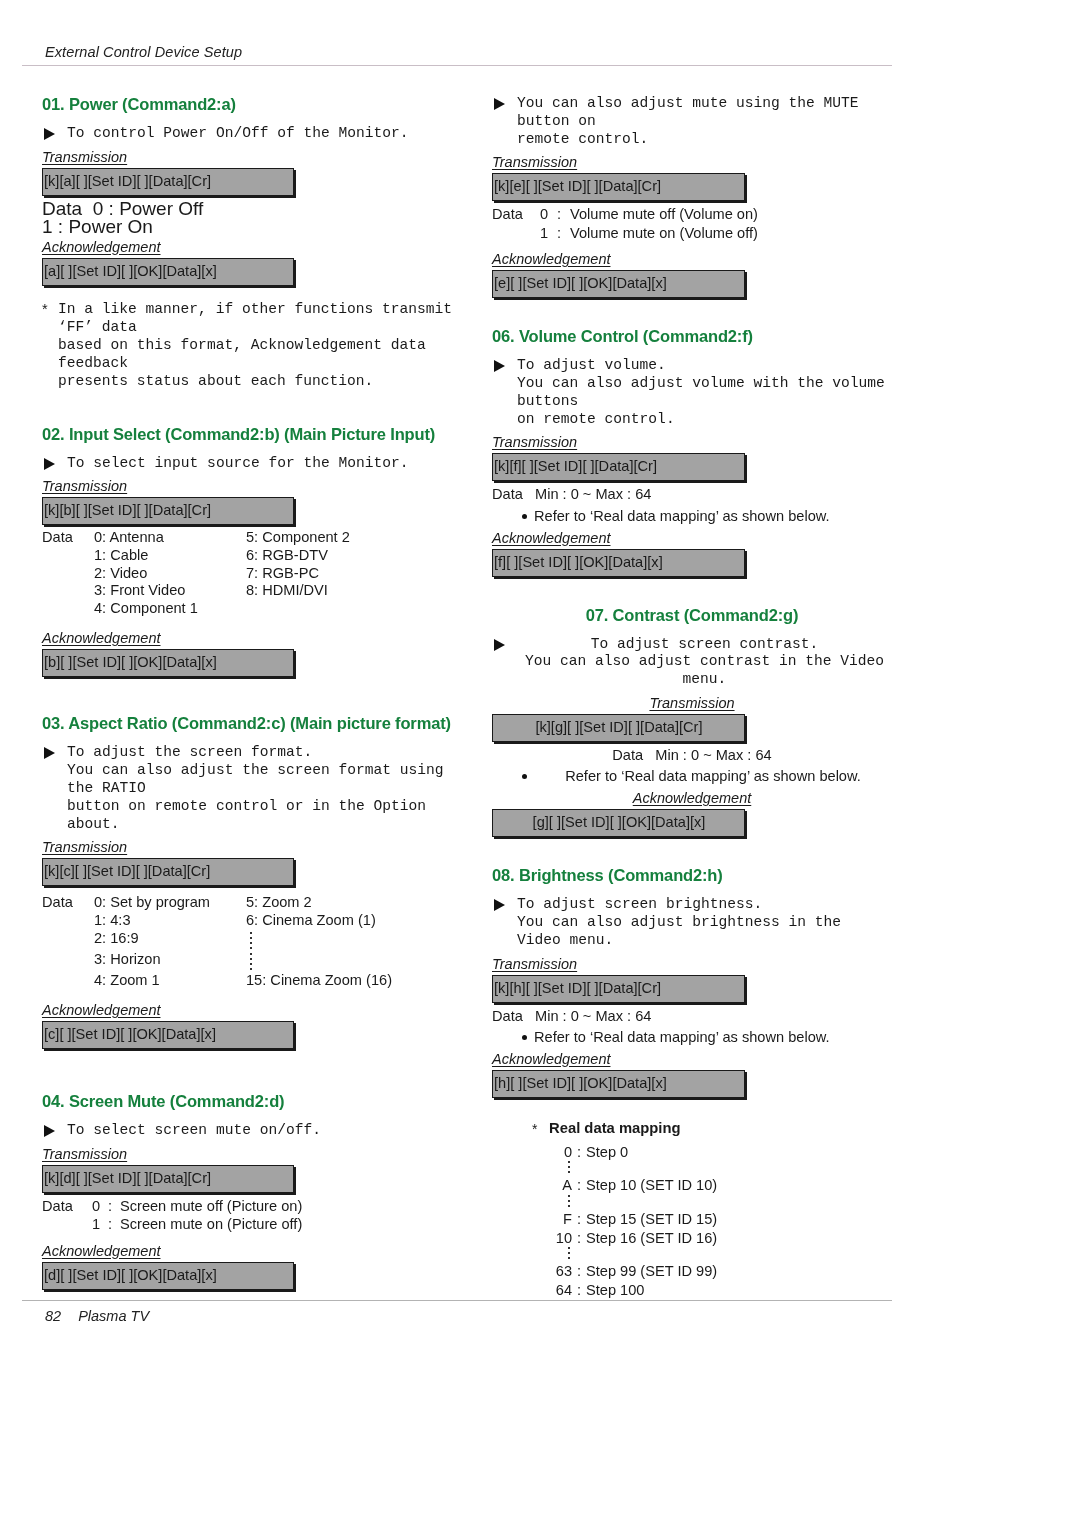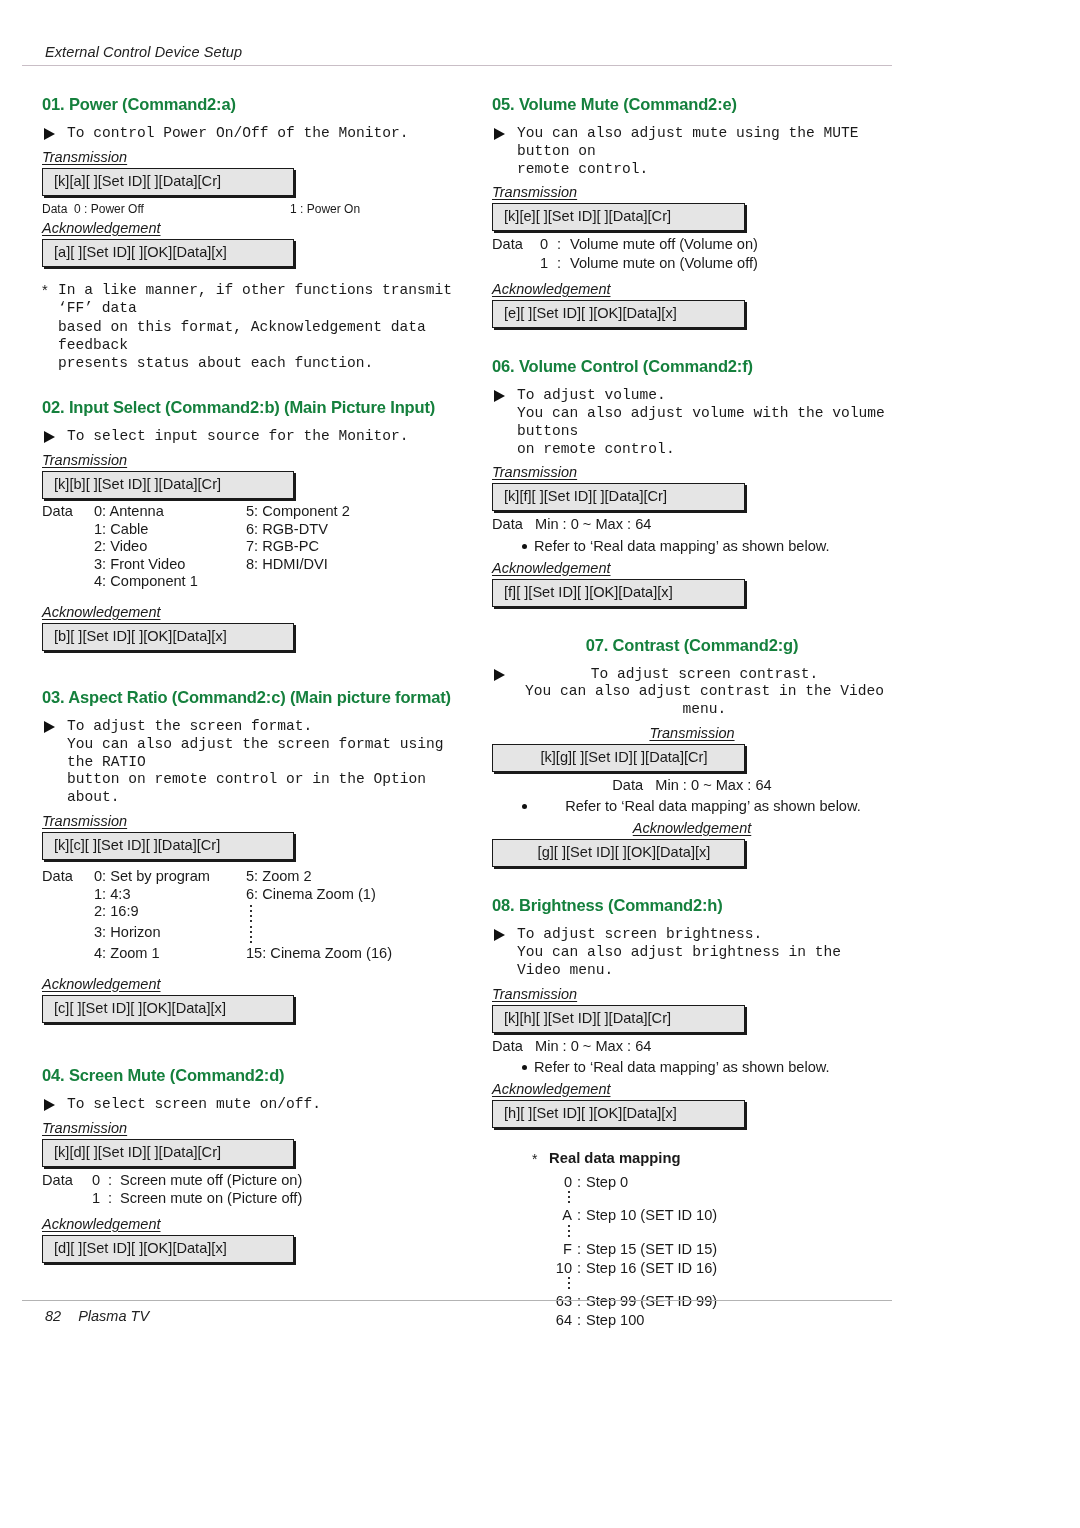--- a/index.html
+++ b/index.html
@@ -110,23 +110,23 @@
     text-decoration: underline;
     text-underline-offset: 2px;
     margin: 2px 0 3px 0;
     display: inline-block;
   }
 
   .cmdbox {
     border: 1.6px solid #1a1a1a;
     box-shadow: 2px 2px 0 0 #1a1a1a;
     font-size: 14.6px;
-    padding: 4px 0 5px 11px;
+    padding: 4px 0 5px 1px;
     margin: 0 0 4px 0;
-    background: #e5e5e5;
+    background: #a3a3a3;
     line-height: 17px;
     box-sizing: border-box;
   }
   .col-left  .cmdbox { width: 252px; }
   .col-right .cmdbox { width: 253px; }
 
   .dataline {
     font-size: 14.6px;
     line-height: 18.2px;
     white-space: pre;
@@ -146,21 +146,21 @@
 
   
   .kvrows { font-size: 14.6px; line-height: 18.4px; }
   .kvrow  { display: flex; }
   .kv-lead { flex: none; }
   .kv-key  { flex: none; text-align: right; }
   .kv-sep  { flex: none; text-align: center; }
   .kv-val  { flex: none; }
 
   
-  .power-row { display: flex; font-size: 12px; line-height: 18.4px; }
+  .power-row { display: flex; font-size: 19px; line-height: 18.4px; flex-direction: column; }
   .power-a { width: 248px; flex: none; }
 
   .note {
     font-size: 14.6px;
     line-height: 18.2px;
     position: relative;
     padding-left: 16px;
     margin-top: 14px;
   }
   .note .ast {
@@ -260,21 +260,21 @@
       <div class="sublabel">Acknowledgement</div>
       <div class="cmdbox">[a][  ][Set ID][  ][OK][Data][x]</div>
       <div class="note">
         <span class="ast">*</span>
         <span class="desc-line">In a like manner, if other functions transmit ‘FF’ data</span>
         <span class="desc-line">based on this format, Acknowledgement data feedback</span>
         <span class="desc-line">presents status about each function.</span>
       </div>
     </div>
 
-    <div class="section" style="margin-top:26px;">
+    <div class="section" style="margin-top:34px;">
       <div class="sec-title">02. Input Select (Command2:b) (Main Picture Input)</div>
       <div class="desc">
         <span class="tri"></span>
         <span class="desc-line">To select input source for the Monitor.</span>
       </div>
       <div class="sublabel">Transmission</div>
       <div class="cmdbox">[k][b][  ][Set ID][  ][Data][Cr]</div>
       <div class="datagrid">
         <div class="dg-row">
           <div class="dg-lead">Data</div>
@@ -375,21 +375,20 @@
       </div>
       <div class="sublabel" style="margin-top:9px;">Acknowledgement</div>
       <div class="cmdbox">[d][  ][Set ID][  ][OK][Data][x]</div>
     </div>
 
   </div>
 
   <div class="col col-right">
 
     <div class="section">
-      <div class="sec-title">05. Volume Mute (Command2:e)</div>
       <div class="desc">
         <span class="tri"></span>
         <span class="desc-line">You can also adjust mute using the MUTE button on</span>
         <span class="desc-line">remote control.</span>
       </div>
       <div class="sublabel">Transmission</div>
       <div class="cmdbox">[k][e][  ][Set ID][  ][Data][Cr]</div>
       <div class="kvrows">
         <div class="kvrow">
           <div class="kv-lead" style="width:44px">Data</div>

